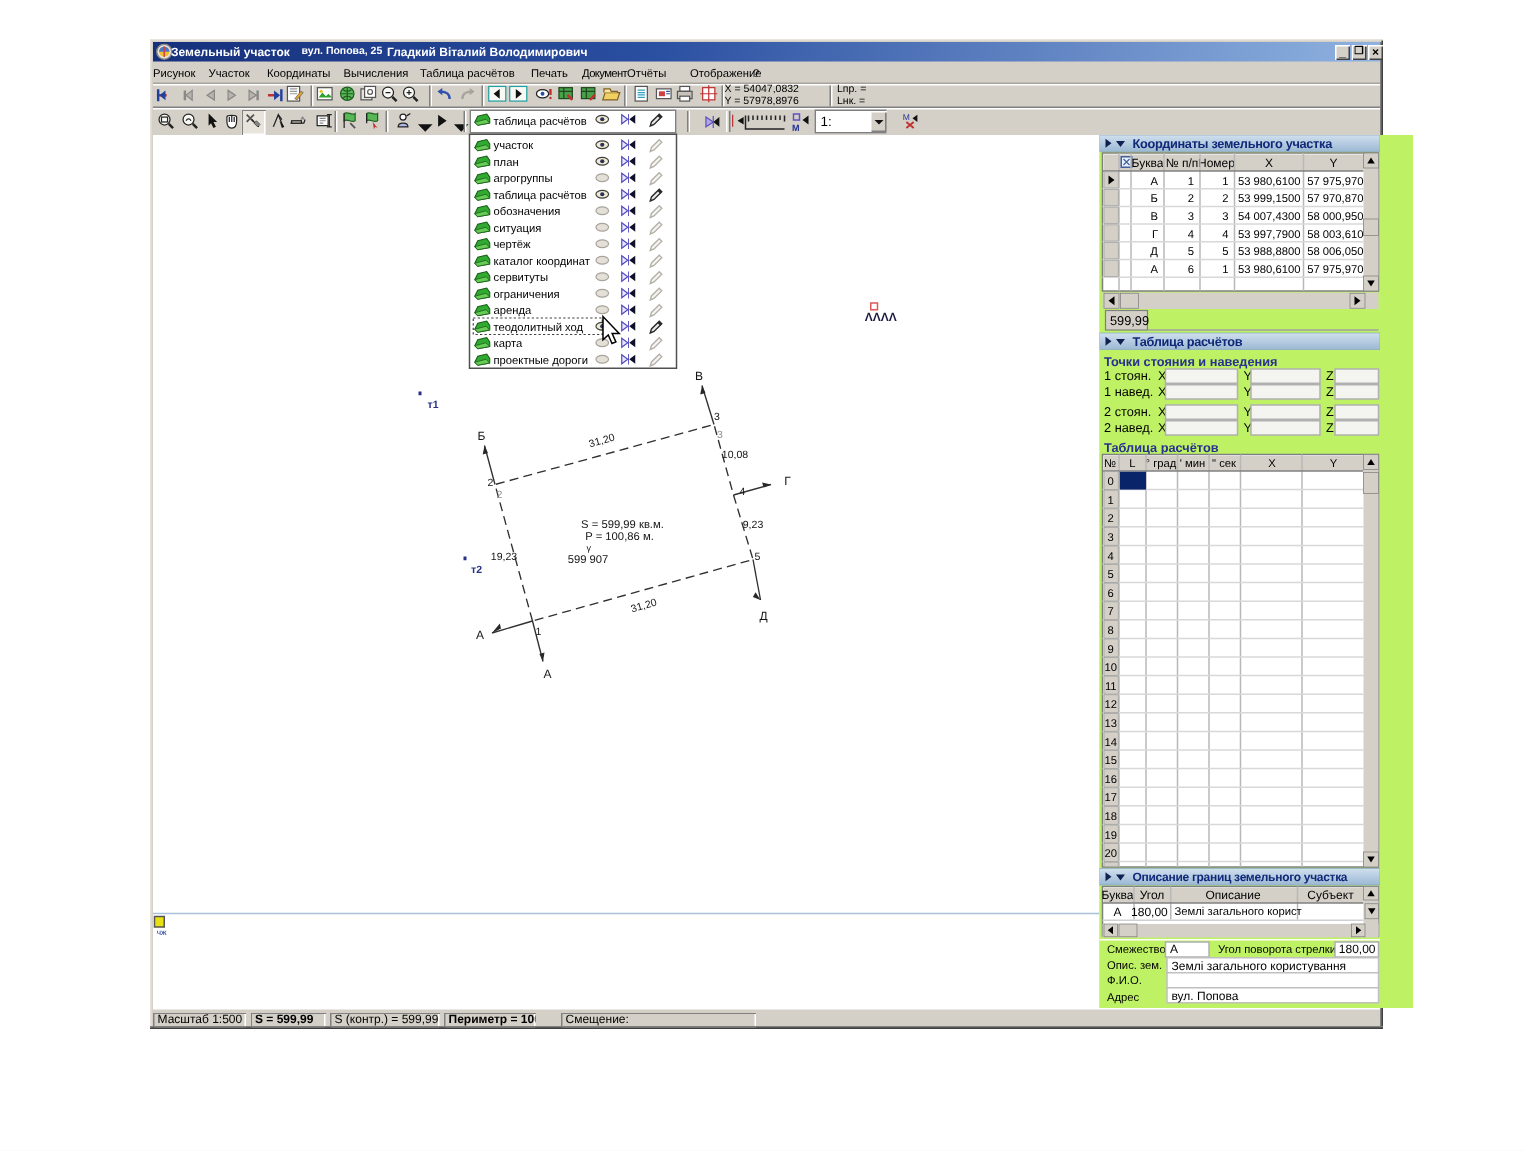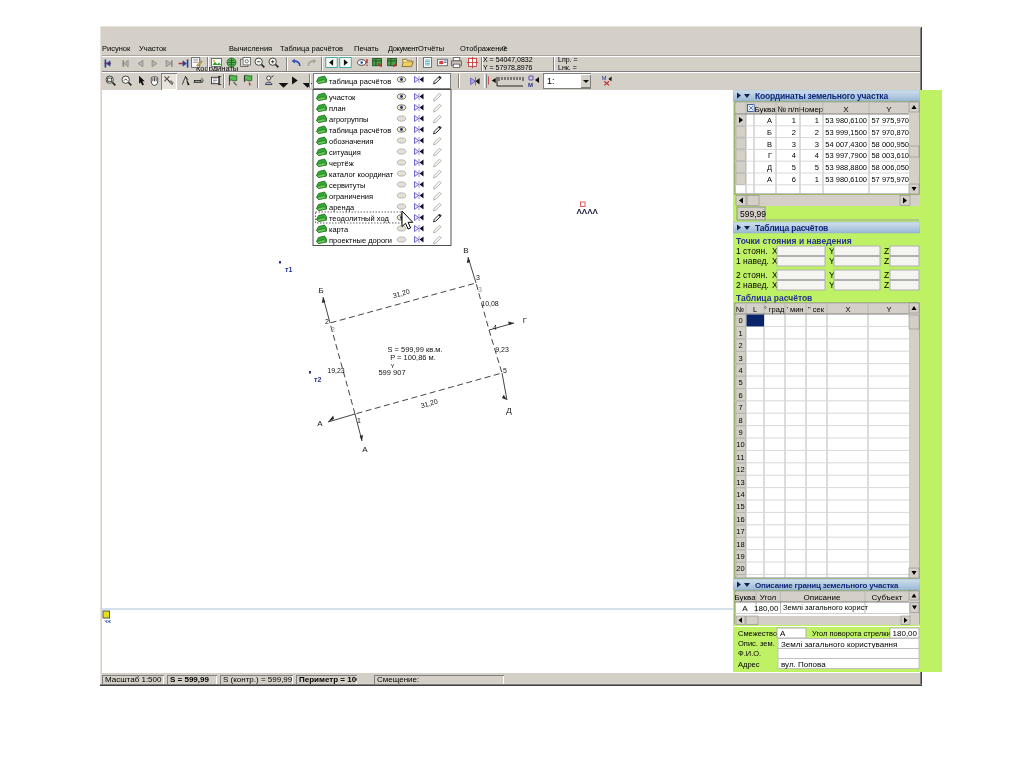--- a/index.html
+++ b/index.html
@@ -28,24 +28,38 @@
   #statusbar { position:absolute; left:2px; top:646px; right:2px; height:11px;
     border-top:1px solid #fff; background:#d4d0c8; font-size:9px; color:#000; }
   .sbox { position:absolute; top:2px; height:10px; background:#d4d0c8;
     box-shadow: inset 1px 1px 0 #808080, inset -1px -1px 0 #ffffff;
     font-size:8px; line-height:10px; padding-left:3px; white-space:nowrap; overflow:hidden; }
 </style>
 </head>
 <body>
 <div id="page">
 <div id="win">
+  <div id="titlebar">
+    <svg class="abs" style="left:2px;top:1px" width="11" height="11" viewBox="0 0 11 11">
+          <circle cx="5.5" cy="5.5" r="5" fill="#e8e4d8" stroke="#888"></circle>
+          <circle cx="5.5" cy="5.5" r="3.4" fill="#f0c030"></circle>
+          <path d="M2 5.5 A3.5 3.5 0 0 1 9 5.5" fill="#4878c8"></path>
+          <path d="M5.5 2 L5.5 9" stroke="#d04040" stroke-width="1"></path>
+        </svg>
+    <span class="abs" style="left:12px;font-size:8px;">Земельный участок</span>
+    <span class="abs" style="left:99px;font-size:7px;">вул. Попова, 25</span>
+    <span class="abs" style="left:156px;font-size:8px;">Гладкий Віталий Володимирович</span>
+    <span class="abs" style="left:788px;top:2px;width:10px;height:10px;background:#d4d0c8;box-shadow:inset 1px 1px 0 #fff,inset -1px -1px 0 #404040;color:#000;font-size:8px;line-height:9px;text-align:center;font-weight:bold;">_</span>
+    <span class="abs" style="left:799px;top:2px;width:10px;height:10px;background:#d4d0c8;box-shadow:inset 1px 1px 0 #fff,inset -1px -1px 0 #404040;color:#000;font-size:7px;line-height:10px;text-align:center;font-weight:bold;">❐</span>
+    <span class="abs" style="left:810px;top:2px;width:10px;height:10px;background:#d4d0c8;box-shadow:inset 1px 1px 0 #fff,inset -1px -1px 0 #404040;color:#000;font-size:8px;line-height:10px;text-align:center;font-weight:bold;">×</span>
+  </div>
   <div id="menubar">
     <span class="mi" style="left:0px;">Рисунок</span>
     <span class="mi" style="left:37px;">Участок</span>
-    <span class="mi" style="left:94px;margin-top:20px;">Координаты</span>
+    <span class="mi" style="left:76px;">Координаты</span>
     <span class="mi" style="left:127px;">Вычисления</span>
     <span class="mi" style="left:178px;">Таблица расчётов</span>
     <span class="mi" style="left:252px;">Печать</span>
     <span class="mi" style="left:286px;letter-spacing:-0.4px;">Документ</span>
     <span class="mi" style="left:316px;">Отчёты</span>
     <span class="mi" style="left:358px;">Отображение</span>
     <span class="mi" style="left:400px;">?</span>
   </div>
   <div id="tb1">
     <svg class="ic" style="left:1px;top:1px" viewBox="0 0 16 16">

